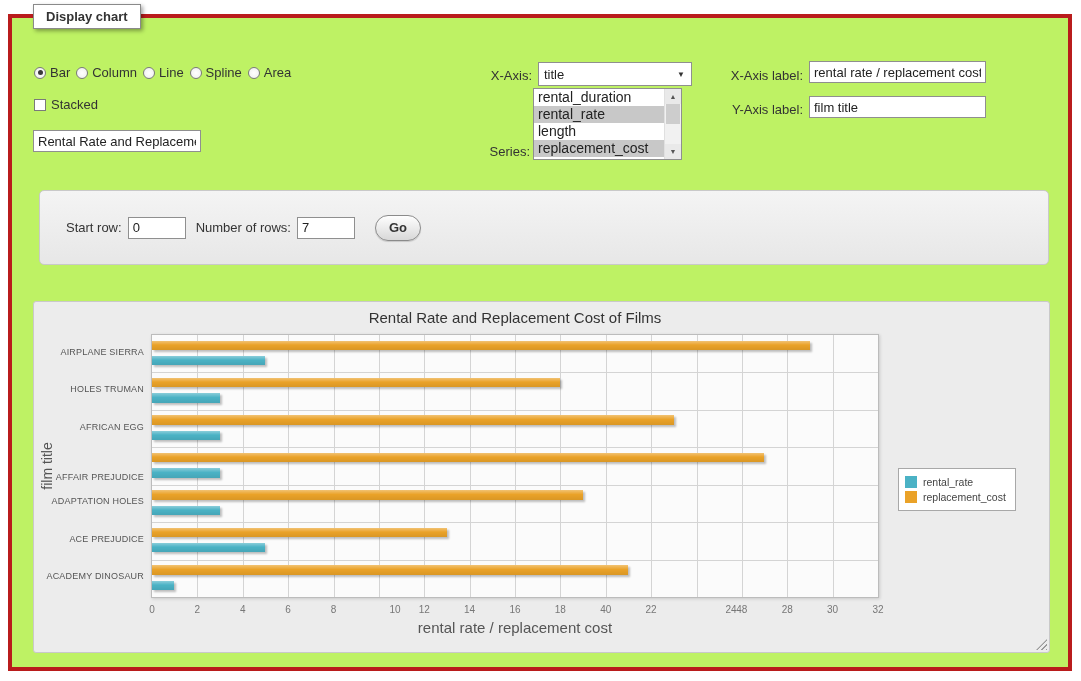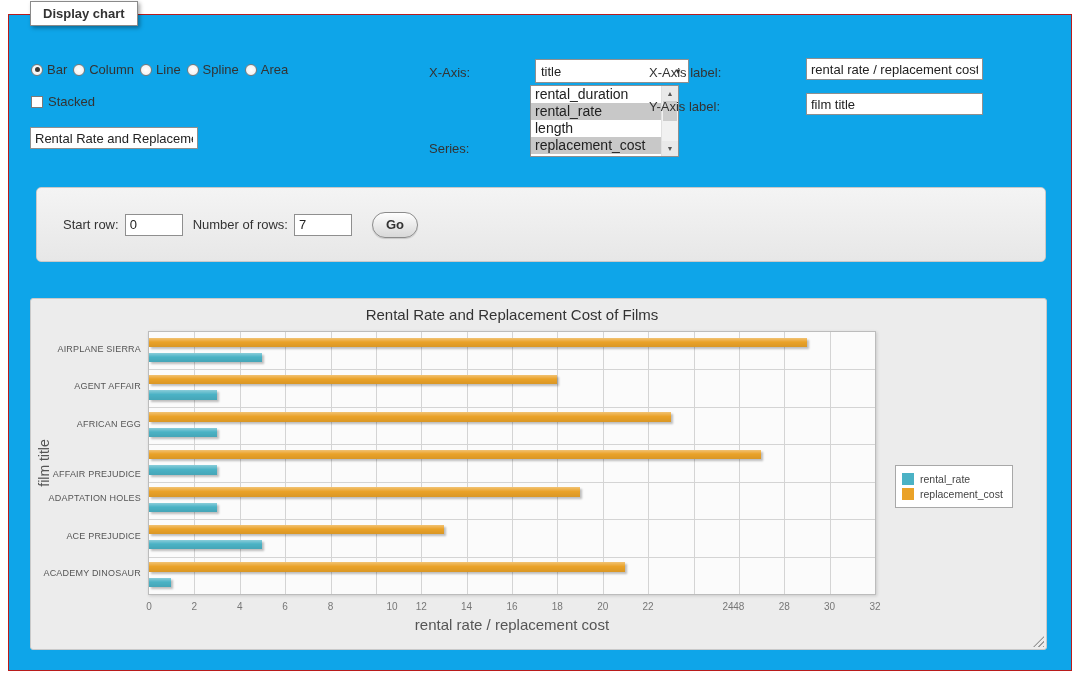--- a/index.html
+++ b/index.html
@@ -1,28 +1,28 @@
 <!DOCTYPE html>
 <html><head>
 <meta charset="utf-8">
 <style>
   * { margin:0; padding:0; box-sizing:border-box; }
   html,body { width:1081px; height:681px; background:#fff; overflow:hidden;
     font-family:"Liberation Sans", sans-serif; }
   body { position:relative; font-size:13px; color:#333; }
 
   .fieldset-panel { position:absolute; left:8px; top:14px; width:1064px; height:657px;
-    border:1px solid #b91c1c; background:#0ea5e9; }
+    border:4px solid #b91c1c; background:#bef264; }
   .legend-box { position:absolute; left:21px; top:-14px; background:#fff;
     border:1px solid #8a8a8a; padding:4px 12px; font-size:13px; font-weight:bold;
     color:#333; box-shadow:2px 2px 4px rgba(0,0,0,0.35); }
 
   .abs { position:absolute; }
   .lbl { font-size:13px; color:#333; white-space:nowrap; }
-  .r-lbl { }
+  .r-lbl { text-align:right; }
 
   
   .radio-row { position:absolute; left:22px; top:47px; display:flex; gap:6px; align-items:center; }
   .radio-opt { display:flex; align-items:center; gap:4px; }
   .radio-circle { width:12px; height:12px; border-radius:50%; border:1px solid #7a7a7a;
     background:radial-gradient(#ffffff,#ededed); position:relative; flex:none; }
   .radio-circle.checked::after { content:""; position:absolute; left:2.5px; top:2.5px;
     width:5px; height:5px; border-radius:50%; background:#3a3a3a; }
   .check-row { position:absolute; left:22px; top:79px; display:flex; align-items:center; gap:5px; }
   .checkbox { width:12px; height:12px; border:1px solid #7a7a7a; background:#fff; flex:none; }
@@ -212,28 +212,28 @@
   <div class="xtick" style="left: 103px;">0</div>
       <div class="xtick" style="left: 148.375px;">2</div>
       <div class="xtick" style="left: 193.75px;">4</div>
       <div class="xtick" style="left: 239.125px;">6</div>
       <div class="xtick" style="left: 284.5px;">8</div>
       <div class="xtick" style="left: 346px;">10</div>
       <div class="xtick" style="left: 375.25px;">12</div>
       <div class="xtick" style="left: 420.625px;">14</div>
       <div class="xtick" style="left: 466px;">16</div>
       <div class="xtick" style="left: 511.375px;">18</div>
-      <div class="xtick" style="left: 556.75px;">20</div>
+      <div class="xtick" style="left: 556.75px;">40</div>
       <div class="xtick" style="left: 602.125px;">22</div>
       <div class="xtick" style="left: 682px;">24</div>
       <div class="xtick" style="left: 692.875px;">48</div>
       <div class="xtick" style="left: 738.25px;">28</div>
       <div class="xtick" style="left: 783.625px;">30</div>
       <div class="xtick" style="left: 829px;">32</div>
       <div class="cat-label" style="top: 44.7143px;">AIRPLANE SIERRA</div>
-      <div class="cat-label" style="top: 82.1429px;">AGENT AFFAIR</div>
+      <div class="cat-label" style="top: 82.1429px;">HOLES TRUMAN</div>
       <div class="cat-label" style="top: 119.571px;">AFRICAN EGG</div>
       <div class="cat-label" style="top: 170px;">AFFAIR PREJUDICE</div>
       <div class="cat-label" style="top: 194.429px;">ADAPTATION HOLES</div>
       <div class="cat-label" style="top: 231.857px;">ACE PREJUDICE</div>
       <div class="cat-label" style="top: 269.286px;">ACADEMY DINOSAUR</div>
     </div>
 </div>
 
 </body></html>

